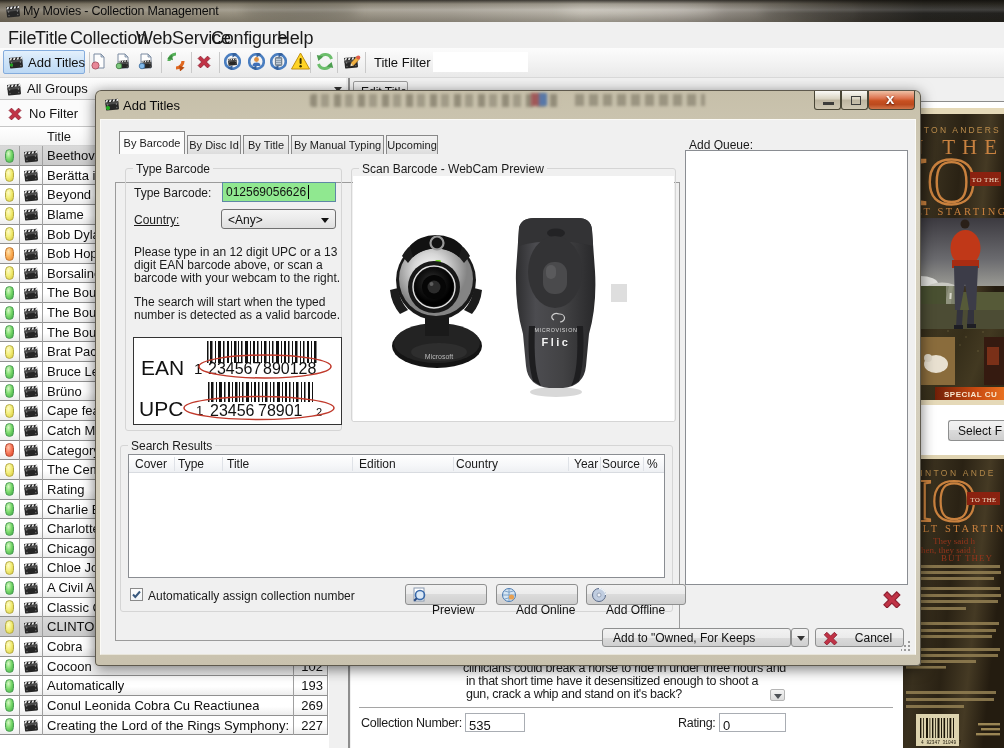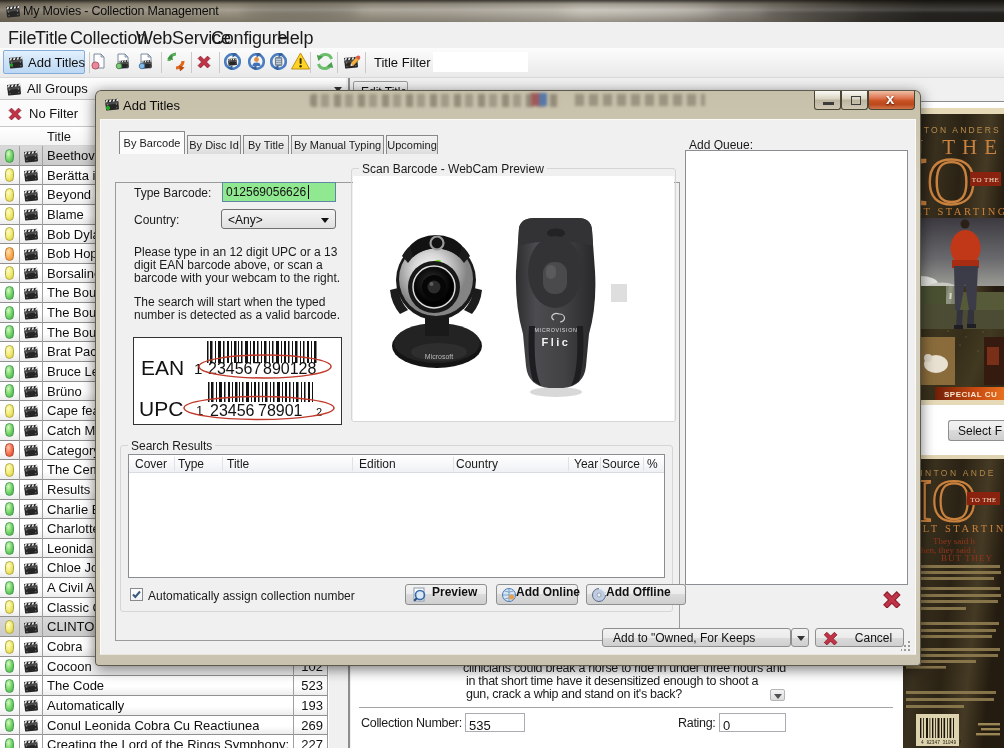--- a/index.html
+++ b/index.html
@@ -99,21 +99,21 @@
 #bcinput { position:absolute; left:121px; top:62px; width:114px; height:20px; border:1px solid #5f87a5; background:#90e890; font-size:12px; color:#111; padding:2px 3px; }
 #combo { position:absolute; left:120px; top:89px; width:115px; height:20px; border:1px solid #707070; border-radius:3px;
   background:linear-gradient(180deg,#f4f4f4,#ebebeb 50%,#dfdfdf); font-size:12px; color:#111; }
 #combo span { position:absolute; left:6px; top:3px; }
 #combo .arr { position:absolute; right:6px; top:8px; border:4px solid transparent; border-top:5px solid #111; }
 
 
 .w7btn { position:absolute; border:1px solid #8e8f8f; border-radius:3px;
   background:linear-gradient(180deg,#f2f2f2,#ebebeb 50%,#dbdbdb 50%,#cfcfcf); font-size:12px; color:#111; }
 .w7btn .cap { position:absolute; width:100%; text-align:center; top:3px; }
-.w7btn .cap2 { position:absolute; top:0; white-space:nowrap;font-weight:bold; }
+.w7btn .cap2 { position:absolute; top:18px; white-space:nowrap; }
 
 #queue { position:absolute; left:584px; top:30px; width:223px; height:435px; background:#fff; border:1px solid #8a8d92; }
 .redx { position:absolute; }
 .hcol { position:absolute; top:2px; font-size:12px; color:#1a1a1a; }
 .hsep { position:absolute; top:2px; width:1px; height:14px; background:#dfe2e7; }
 </style>
 </head>
 <body>
 
 <svg width="0" height="0" style="position:absolute">
@@ -458,21 +458,21 @@
         <div class="n"></div>
         <div class="vline" style="left:19px;height:19.65px"></div>
         <div class="vline" style="left:42px;height:19.65px"></div>
         <div class="vline" style="left:293px;height:19.65px"></div>
       </div>
       <div class="row">
         <div class="pill g"></div>
         <svg style="position:absolute;left:23px;top:1.5px" width="16" height="16">
           <use href="#clap"></use>
         </svg>
-        <div class="t">Results</div>
+        <div class="t">Rating</div>
         <div class="n"></div>
         <div class="vline" style="left:19px;height:19.65px"></div>
         <div class="vline" style="left:42px;height:19.65px"></div>
         <div class="vline" style="left:293px;height:19.65px"></div>
       </div>
       <div class="row">
         <div class="pill g"></div>
         <svg style="position:absolute;left:23px;top:1.5px" width="16" height="16">
           <use href="#clap"></use>
         </svg>
@@ -491,21 +491,21 @@
         <div class="n"></div>
         <div class="vline" style="left:19px;height:19.65px"></div>
         <div class="vline" style="left:42px;height:19.65px"></div>
         <div class="vline" style="left:293px;height:19.65px"></div>
       </div>
       <div class="row">
         <div class="pill g"></div>
         <svg style="position:absolute;left:23px;top:1.5px" width="16" height="16">
           <use href="#clap"></use>
         </svg>
-        <div class="t">Leonida</div>
+        <div class="t">Chicago</div>
         <div class="n"></div>
         <div class="vline" style="left:19px;height:19.65px"></div>
         <div class="vline" style="left:42px;height:19.65px"></div>
         <div class="vline" style="left:293px;height:19.65px"></div>
       </div>
       <div class="row">
         <div class="pill y"></div>
         <svg style="position:absolute;left:23px;top:1.5px" width="16" height="16">
           <use href="#clap"></use>
         </svg>
@@ -559,31 +559,20 @@
         <div class="vline" style="left:42px;height:19.65px"></div>
         <div class="vline" style="left:293px;height:19.65px"></div>
       </div>
       <div class="row">
         <div class="pill g"></div>
         <svg style="position:absolute;left:23px;top:1.5px" width="16" height="16">
           <use href="#clap"></use>
         </svg>
         <div class="t">Cocoon</div>
         <div class="n">102</div>
-        <div class="vline" style="left:19px;height:19.65px"></div>
-        <div class="vline" style="left:42px;height:19.65px"></div>
-        <div class="vline" style="left:293px;height:19.65px"></div>
-      </div>
-      <div class="row">
-        <div class="pill g"></div>
-        <svg style="position:absolute;left:23px;top:1.5px" width="16" height="16">
-          <use href="#clap"></use>
-        </svg>
-        <div class="t">The Code</div>
-        <div class="n">523</div>
         <div class="vline" style="left:19px;height:19.65px"></div>
         <div class="vline" style="left:42px;height:19.65px"></div>
         <div class="vline" style="left:293px;height:19.65px"></div>
       </div>
       <div class="row">
         <div class="pill g"></div>
         <svg style="position:absolute;left:23px;top:1.5px" width="16" height="16">
           <use href="#clap"></use>
         </svg>
         <div class="t">Automatically</div>
@@ -784,24 +773,27 @@
   <div class="capbtn" id="btncls"></div>
   <div id="dlgclient">
 
     <div class="tab active" style="left:18px; top:11px; width:66px; height:23px; line-height:22px;">By Barcode</div>
     <div class="tab" style="left:86px; top:15px; width:54px; height:19px; line-height:18px;">By Disc Id</div>
     <div class="tab" style="left:142px; top:15px; width:46px; height:19px; line-height:18px;">By Title</div>
     <div class="tab" style="left:190px; top:15px; width:93px; height:19px; line-height:18px;">By Manual Typing</div>
     <div class="tab" style="left:285px; top:15px; width:52px; height:19px; line-height:18px;">Upcoming</div>
     <div id="tabpage"></div>
 
+    <div class="grp" style="left:24px; top:48px; width:217px; height:263px;">
+        <div class="lbl">Type Barcode</div>
+      </div>
     <div class="dlbl" style="left:33px; top:66px;">Type Barcode:</div>
     <input id="bcinput" value="012569056626" style="">
       <div style="position:absolute;left:207px;top:65px;width:1px;height:14px;background:#000;"></div>
-    <div class="dlbl" style="left:33px; top:93px;">Country:</div>
+    <div class="dlbl" style="left:33px; top:93px;text-decoration:underline;">Country:</div>
     <div id="combo">
         <span>&lt;Any&gt;</span>
         <div class="arr"></div>
       </div>
     <div class="dlbl" style="left:33px; top:126px; line-height:13.1px;">Please type in an 12 digit UPC or a 13<br>digit EAN barcode above, or scan a<br>barcode with your webcam to the right.</div>
     <div class="dlbl" style="left:33px; top:176px; line-height:13.1px;">The search will start when the typed<br>number is detected as a valid barcode.</div>
     <div id="bcimg" style="position:absolute; left:32px; top:217px; width:209px; height:88px; background:#fff; border:1px solid #333;">
       <svg width="207" height="86">
         <text x="7" y="37" font-size="21" fill="#111" font-family="Liberation Sans">EAN</text>
         <text x="5" y="78" font-size="21" fill="#111" font-family="Liberation Sans">UPC</text>

